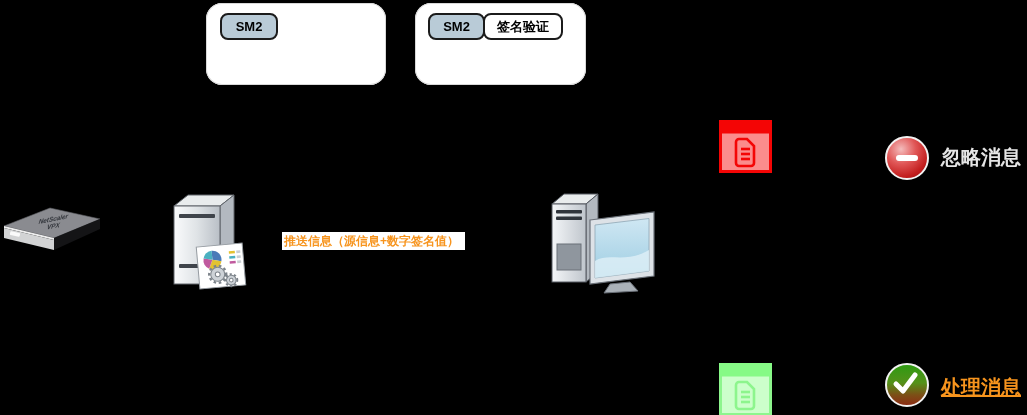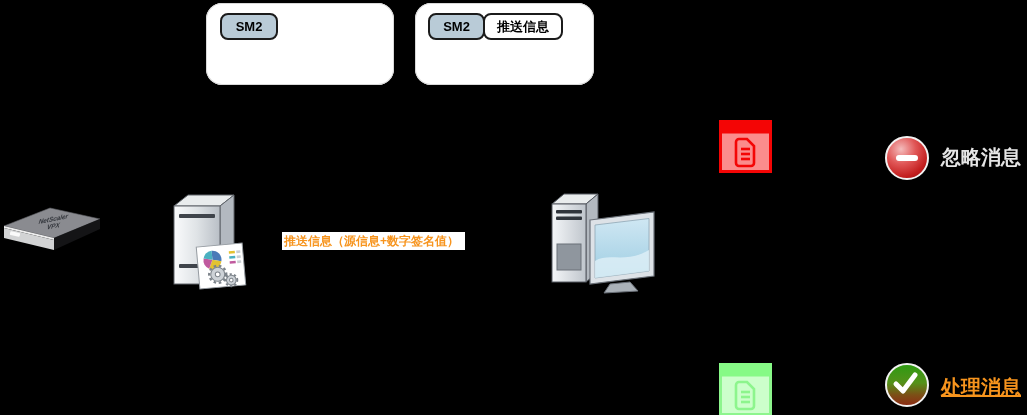--- a/index.html
+++ b/index.html
@@ -7,21 +7,20 @@
     width:1027px;height:415px;position:relative;overflow:hidden;
     background:#000;
     font-family:"Liberation Sans","DejaVu Sans",sans-serif;
   }
   .abs{position:absolute;}
 
   
   .panel{
     background:#fff;border-radius:16px;
     box-shadow:0 0 0 1px #d8d8d8 inset;
-    padding-left:8px;
   }
   .panel .chips{position:absolute;top:10px;display:flex;}
   .chip{
     height:23px;border:2px solid #1b1b1b;border-radius:8px;
     display:flex;align-items:center;justify-content:center;
     font-size:13px;font-weight:bold;color:#000;background:#fff;
   }
   .chip.sm2{background:#b9cbd7;z-index:2;}
   .chip + .chip{margin-left:-2px;}
   .panel .caption{
@@ -58,21 +57,21 @@
 
 <div class="panel abs" style="left:206px;top:3px;width:180px;height:82px;">
   <div class="chips" style="left:14px;">
     <div class="chip sm2" style="width:54px;">SM2</div>
   </div>
 </div>
 
 <div class="panel abs" style="left:415px;top:3px;width:171px;height:82px;">
   <div class="chips" style="left:13px;">
     <div class="chip sm2" style="width:53px;">SM2</div>
-    <div class="chip" style="width:76px;">推送信息</div>
+    <div class="chip" style="width:76px;">签名验证</div>
   </div>
 </div>
 
 <svg class="abs" style="left:2px;top:205px;" width="100" height="48" viewBox="0 0 100 48">
   <polygon points="2,21 48,3 98,14 52,33" fill="#8a8b90" stroke="#5d5e63" stroke-width="0.6"></polygon>
   <polygon points="2,21 52,33 52,35 2,23" fill="#eeeeee"></polygon>
   <polygon points="2,23 52,35 52,45 2,33" fill="#d2d3d4"></polygon>
   <polygon points="52,33 98,14 98,24 52,45" fill="#141416"></polygon>
   <rect x="8" y="27" width="10" height="4" rx="1" fill="#fafafa" transform="rotate(12 13 29)"></rect>
   <text transform="translate(52,16) rotate(-11) skewX(-18)" text-anchor="middle" font-size="6.5" font-weight="bold" font-style="italic" fill="#33363c">

